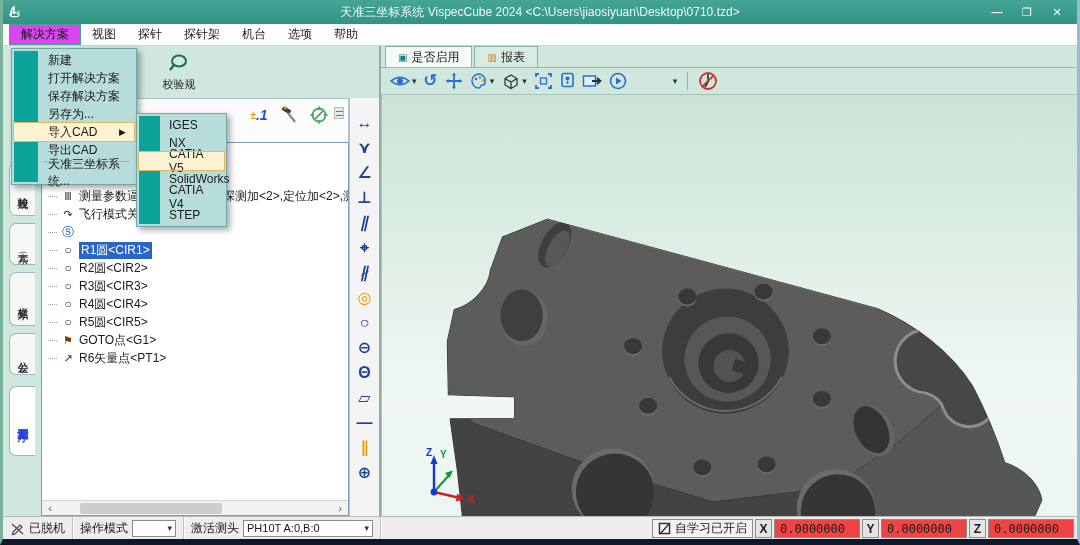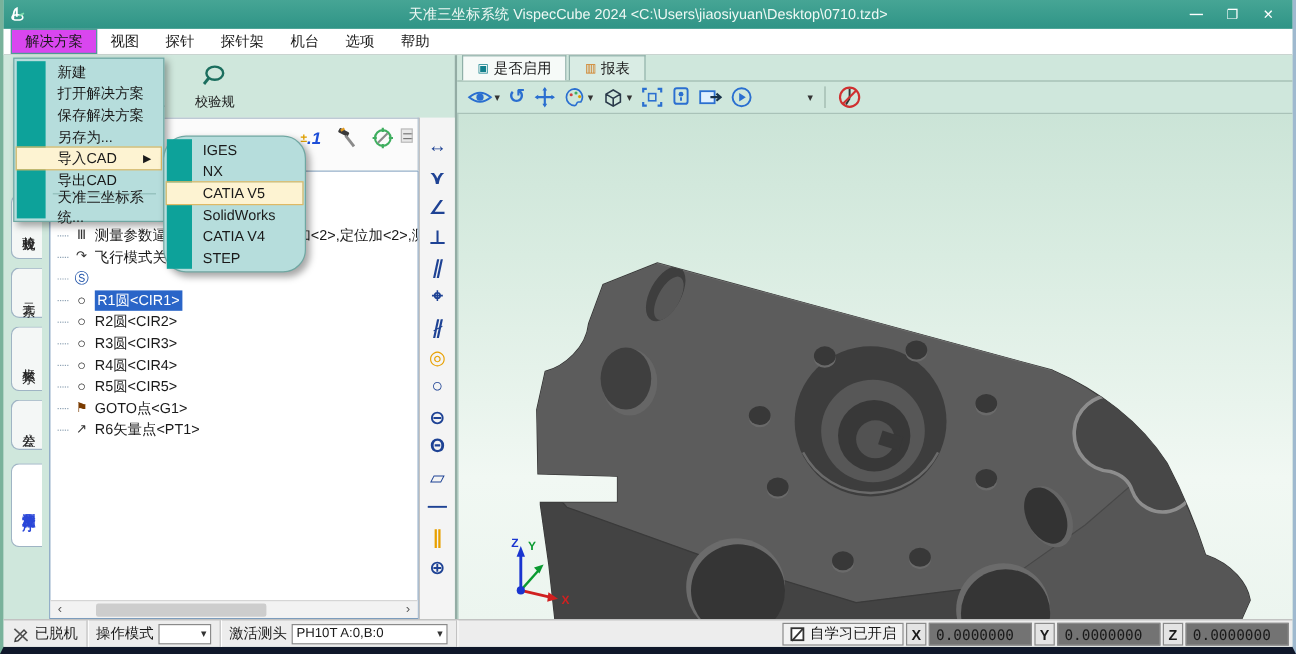--- a/index.html
+++ b/index.html
@@ -94,31 +94,31 @@
   .statusbar { height:23px; flex:0 0 23px; background:#ededed; border-top:1px solid #b8b8b8; display:flex; align-items:center; position:relative; font-size:12px; }
   .sb-seg { display:flex; align-items:center; gap:4px; padding:0 7px; height:100%; border-right:1px solid #c2c2c2; box-shadow:1px 0 0 #ffffff; }
   .sb-select { background:#ffffff; border:1px solid #8a8a8a; height:17px; display:flex; align-items:center; padding:0 3px; font-size:11px; }
   .sb-select .caret { margin-left:auto; padding-left:6px; }
   .sb-select.empty { width:44px; }
   .sb-select.probe { width:130px; }
   .sb-btn { position:absolute; left:424px; top:2px; height:19px; border:1px solid #7f7f7f; background:#f6f6f6; display:flex; align-items:center; gap:4px; padding:0 7px;margin-top:26px; }
   .sb-right { position:absolute; right:3px; top:2px; height:19px; display:flex; align-items:center; gap:2px; }
   .sb-box { border:1px solid #8a8a8a; background:#f2f2f2; height:19px; display:flex; align-items:center; gap:4px; padding:0 5px; }
   .coord-label { width:17px; justify-content:center; font-weight:bold; background:#e4e4e4; }
-  .coord-val { width:86px; background:#737373; font-family:"DejaVu Sans Mono","Liberation Mono",monospace; font-size:12px; justify-content:flex-start; }
+  .coord-val { width:86px; background:#ef4444; font-family:"DejaVu Sans Mono","Liberation Mono",monospace; font-size:12px; justify-content:flex-start; }
 
   
   .popup { position:absolute; background:#b6dddc; border:1px solid #6fa7a2; box-shadow:3px 3px 6px rgba(0,0,0,.35); z-index:50; padding:2px; }
   .popup .gutter-bg { position:absolute; left:2px; top:2px; bottom:2px; width:24px; background:#0da29a; }
   .popup-item { position:relative; height:18px; display:flex; align-items:center; padding-left:34px; padding-right:8px; }
   .popup-item .sub-arrow { margin-left:auto; font-size:9px; }
   .popup-item.hl { background:#fdf3d2; outline:1px solid #dfb964; }
   .popup-sep { height:1px; background:#8fbcb8; margin:2px 4px 2px 30px; }
   .file-menu { left:8px; top:48px; width:126px; }
-  .cad-menu { left:133px; top:113px; width:119px;border-radius:19px; }
+  .cad-menu { left:133px; top:113px; width:91px; }
   .cad-menu .gutter-bg { width:21px; }
   .cad-menu .popup-item { padding-left:30px; }
 </style>
 </head>
 <body>
 
 <div id="app">
 
   <div class="titlebar">
     <svg class="app-icon" viewBox="0 0 18 18">

